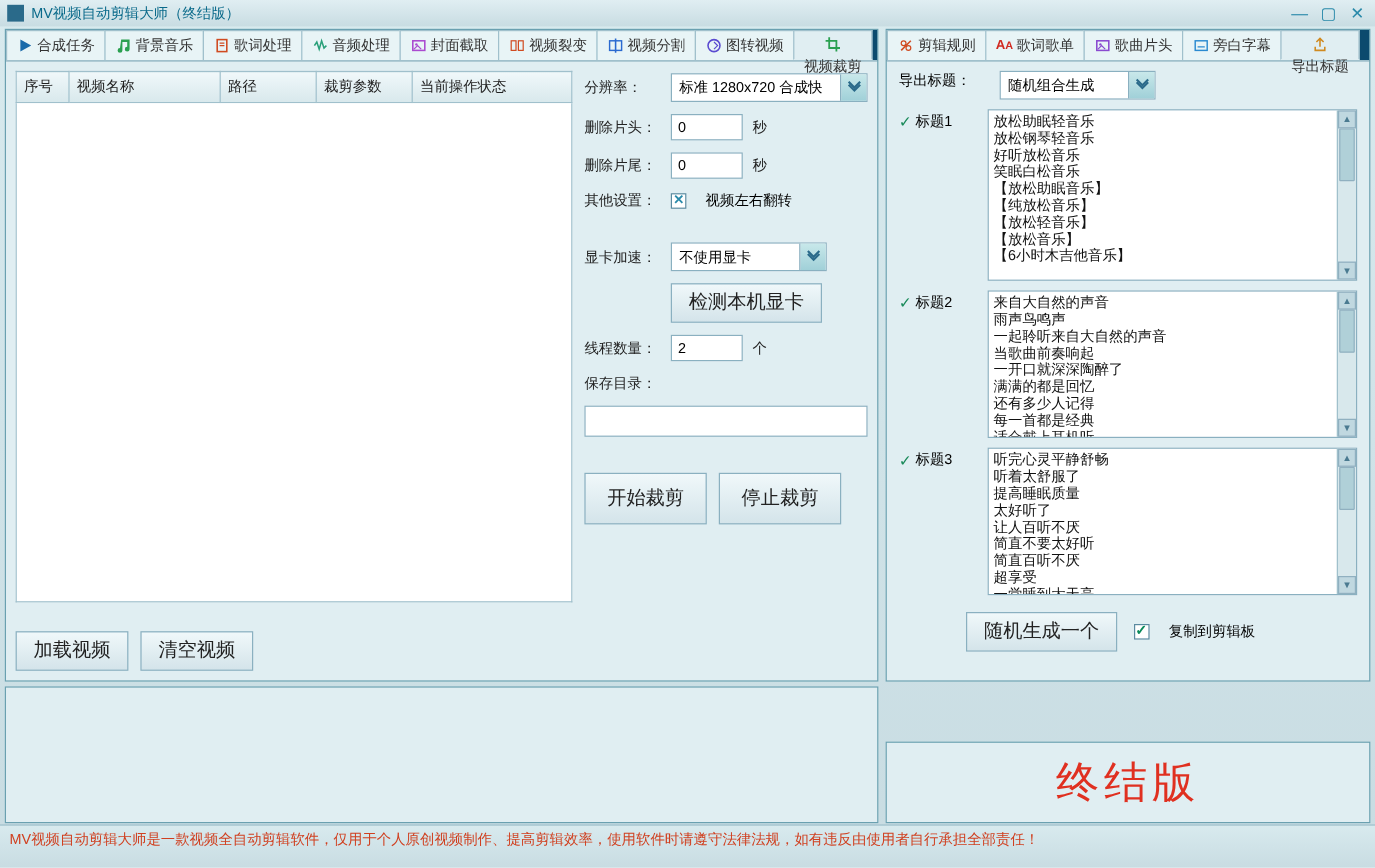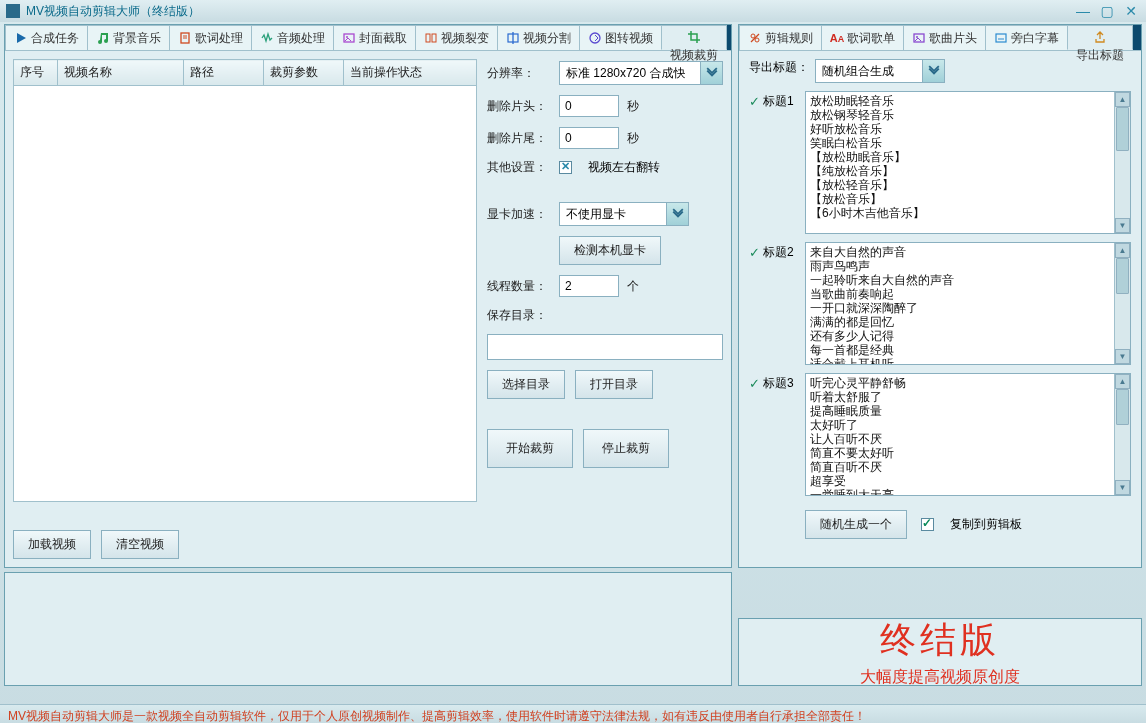--- a/index.html
+++ b/index.html
@@ -23,56 +23,56 @@
 .tab.active { background: #e0eef2; border-bottom: 1px solid #e0eef2; position: relative; z-index: 1; flex-direction: column; }
 .tab .ic { width: 14px; height: 14px; display: inline-flex; align-items: center; justify-content: center; }
 
 .left-content { flex: 1; display: flex; padding: 8px; gap: 10px; }
 .table-area { flex: 0 0 464px; display: flex; flex-direction: column; gap: 0; }
 .table-wrap { flex: 1; }
 table { width: 100%; border-collapse: collapse; background: #fff; font-size: 12px; }
 th { background: linear-gradient(#f0f8fa, #d8e8ec); border: 1px solid #a0c0cc; padding: 4px 6px; text-align: left; font-weight: normal; color: #222; }
 .table-body { background: #fff; border: 1px solid #a0c0cc; border-top: none; height: 416px; }
 
-.btn { background: linear-gradient(#f0f8fa, #d4e4ea); border: 1px solid #8ab0c0; padding: 5px 14px; font-size: 12px; cursor: pointer; color: #222; }
+.btn { background: linear-gradient(#f0f8fa, #d4e4ea); border: 1px solid #8ab0c0; padding: 5px 14px; font-size: 16px; cursor: pointer; color: #222; }
 .button-row { display: flex; gap: 10px; }
 
 .settings-area { flex: 1; display: flex; flex-direction: column; gap: 10px; padding-top: 2px; }
 .setting-row { display: flex; align-items: center; gap: 8px; }
 .label { width: 64px; color: #222; }
 .combo { display: flex; border: 1px solid #8ab0c0; background: #fff; height: 24px; align-items: center; }
 .combo-text { flex: 1; padding: 0 6px; font-size: 12px; }
 .combo-btn { width: 22px; height: 100%; background: linear-gradient(#c8e8ea, #a0d0d8); border-left: 1px solid #8ab0c0; display: flex; align-items: center; justify-content: center; color: #2a6a8a; cursor: pointer; }
 .combo-btn svg { width: 12px; height: 12px; }
 .numbox { width: 60px; border: 1px solid #8ab0c0; padding: 3px 5px; background: #fff; font-size: 12px; }
 .unit { color: #222; }
 .checkbox { display: flex; align-items: center; gap: 16px; cursor: pointer; }
 .checkbox .box { width: 13px; height: 13px; border: 1px solid #5a8aa0; background: #fff; position: relative; }
 .checkbox.checked .box::after { content: "✓"; position: absolute; top: -3px; left: 0; color: #0a8a5a; font-size: 12px; font-weight: bold; }
 .checkbox.xmark .box::after { content: "✕"; position: absolute; top: -2px; left: 1px; color: #2a8aaa; font-size: 11px; font-weight: bold; }
 .textbox { width: 100%; border: 1px solid #8ab0c0; padding: 4px; background: #fff; font-size: 12px; height: 26px; }
 
 .right-content { flex: 1; display: flex; flex-direction: column; padding: 8px 10px; gap: 8px; overflow: hidden; }
-.title-group-row { display: flex; align-items: flex-start; gap: 6px; }
+.title-group-row { display: flex; align-items: flex-start; gap: 24px; }
 .title-label { width: 50px; padding-top: 2px; display: flex; align-items: center; gap: 3px; }
 .title-label .check { color: #1a8a5a; font-size: 13px; }
 .listbox-wrap { flex: 1; position: relative; border: 1px solid #8ab0c0; background: #fff; display: flex; }
 .listbox { flex: 1; font-size: 12px; line-height: 14px; overflow: hidden; padding: 2px 4px; white-space: pre; color: #111; }
 .scrollbar-v { width: 16px; background: #d8e8ec; border-left: 1px solid #a0c0cc; display: flex; flex-direction: column; }
 .sb-btn { height: 15px; background: #c0d8e0; border: 1px solid #90b0c0; display: flex; align-items: center; justify-content: center; color: #4a7a90; cursor: pointer; font-size: 8px; }
 .sb-track { flex: 1; position: relative; }
 .sb-thumb { position: absolute; left: 1px; right: 1px; top: 0; height: 40%; background: #b0d0d8; border: 1px solid #90b0c0; border-radius: 1px; }
 
 .bottom-row { display: flex; gap: 6px; height: 114px; }
 .bottom-left { width: 728px; }
 .bottom-right { flex: 1; display: flex; flex-direction: column; align-items: center; justify-content: center; margin-top: 46px; }
 .big-red { font-size: 36px; color: #e03020; font-weight: 400; letter-spacing: 4px; }
 .sub-red { font-size: 16px; color: #e03020; margin-top: 2px; }
 
-.statusbar { height: 19px; padding: 3px 8px; color: #d04020; font-size: 12px; background: linear-gradient(#d8eaee, #c8dce2); border-top: 1px solid #a0c0cc; }
+.statusbar { height: 36px; padding: 3px 8px; color: #d04020; font-size: 12px; background: linear-gradient(#d8eaee, #c8dce2); border-top: 1px solid #a0c0cc; }
 
 .ic svg { width: 14px; height: 14px; }
 </style>
 </head>
 <body>
 
 <div class="window">
   <div class="titlebar">
     <div class="titlebar-icon"></div>
     <div class="titlebar-title">MV视频自动剪辑大师（终结版）</div>
@@ -239,24 +239,20 @@
             </div>
             <div class="setting-row">
               <span class="label">线程数量：</span>
               <input class="numbox" value="2" style="">
               <span class="unit">个</span>
             </div>
             <div class="setting-row">
               <span class="label">保存目录：</span>
             </div>
             <input class="textbox" value="" style="">
-            <div class="button-row">
-              <button class="btn">选择目录</button>
-              <button class="btn">打开目录</button>
-            </div>
             <div style="height:10px"></div>
             <div class="button-row">
               <button class="btn" style="padding:10px 18px">开始裁剪</button>
               <button class="btn" style="padding:10px 18px">停止裁剪</button>
             </div>
           </div>
         </div>
       </div>
 
       <div class="panel right-panel">
@@ -400,19 +396,18 @@
             </label>
           </div>
         </div>
       </div>
     </div>
 
     <div class="bottom-row">
       <div class="panel bottom-left"></div>
       <div class="panel bottom-right">
         <div class="big-red">终结版</div>
-        <div class="sub-red">大幅度提高视频原创度</div>
       </div>
     </div>
   </div>
 
   <div class="statusbar">MV视频自动剪辑大师是一款视频全自动剪辑软件，仅用于个人原创视频制作、提高剪辑效率，使用软件时请遵守法律法规，如有违反由使用者自行承担全部责任！</div>
 </div>
 
 </body></html>

